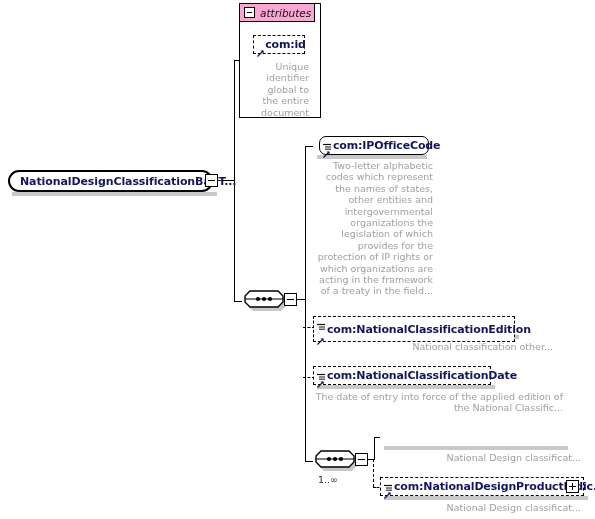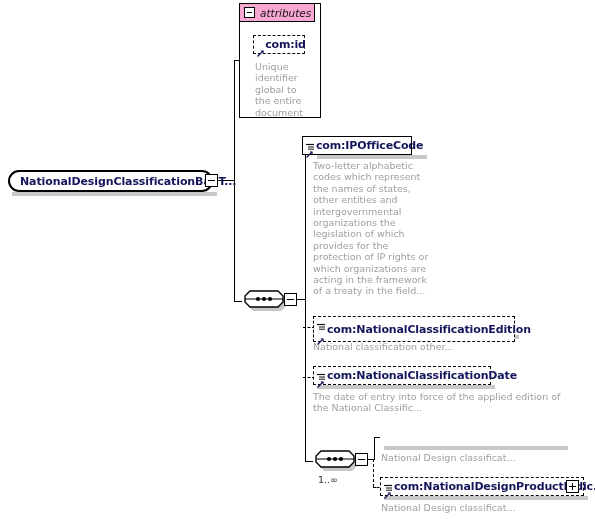--- a/index.html
+++ b/index.html
@@ -195,20 +195,21 @@
   }
 
   
   .desc {
     position: absolute;
     font-size: 9.5px;
     line-height: 11.4px;
     color: #a0a0a0;
     z-index: 3;
     white-space: pre-line;
+    text-align: right;
   }
 
   
   .seq {
     position: absolute;
     width: 46px;
     height: 25px;
     z-index: 6;
   }
   .seq svg { display: block; }
@@ -274,21 +275,21 @@
 
   <div class="line h" style="left:305px; top:146px; width:8px;"></div>
 
   <div class="dline h" style="left:303px; top:327px; width:12px;"></div>
 
   <div class="dline h" style="left:303px; top:377px; width:12px;"></div>
 
   <div class="line h" style="left:305px; top:461px; width:8px;"></div>
 
   <div class="node-shadow" style="left:317px; top:155px; width:110px; height:4px;"></div>
-  <div class="node solid" style="left:302px; top:136px; width:110px; height:19px;">
+  <div class="node solid" style="left:319px; top:136px; width:110px; height:19px;border-radius:7px;">
     <span class="el-icon">
       <svg width="11" height="10" viewBox="0 0 11 10">
         <line x1="1" y1="1.5" x2="9" y2="1.5" stroke="#111" stroke-width="1.2"></line>
         <line x1="3" y1="4" x2="9" y2="4" stroke="#111" stroke-width="1"></line>
         <line x1="3" y1="6.2" x2="9" y2="6.2" stroke="#111" stroke-width="1"></line>
       </svg>
     </span>
     <span class="arrow-icon">
       <svg width="9" height="9" viewBox="0 0 9 9">
         <path d="M1.5 7.5 L7 2" stroke="#15155c" stroke-width="1.3" fill="none"></path>

